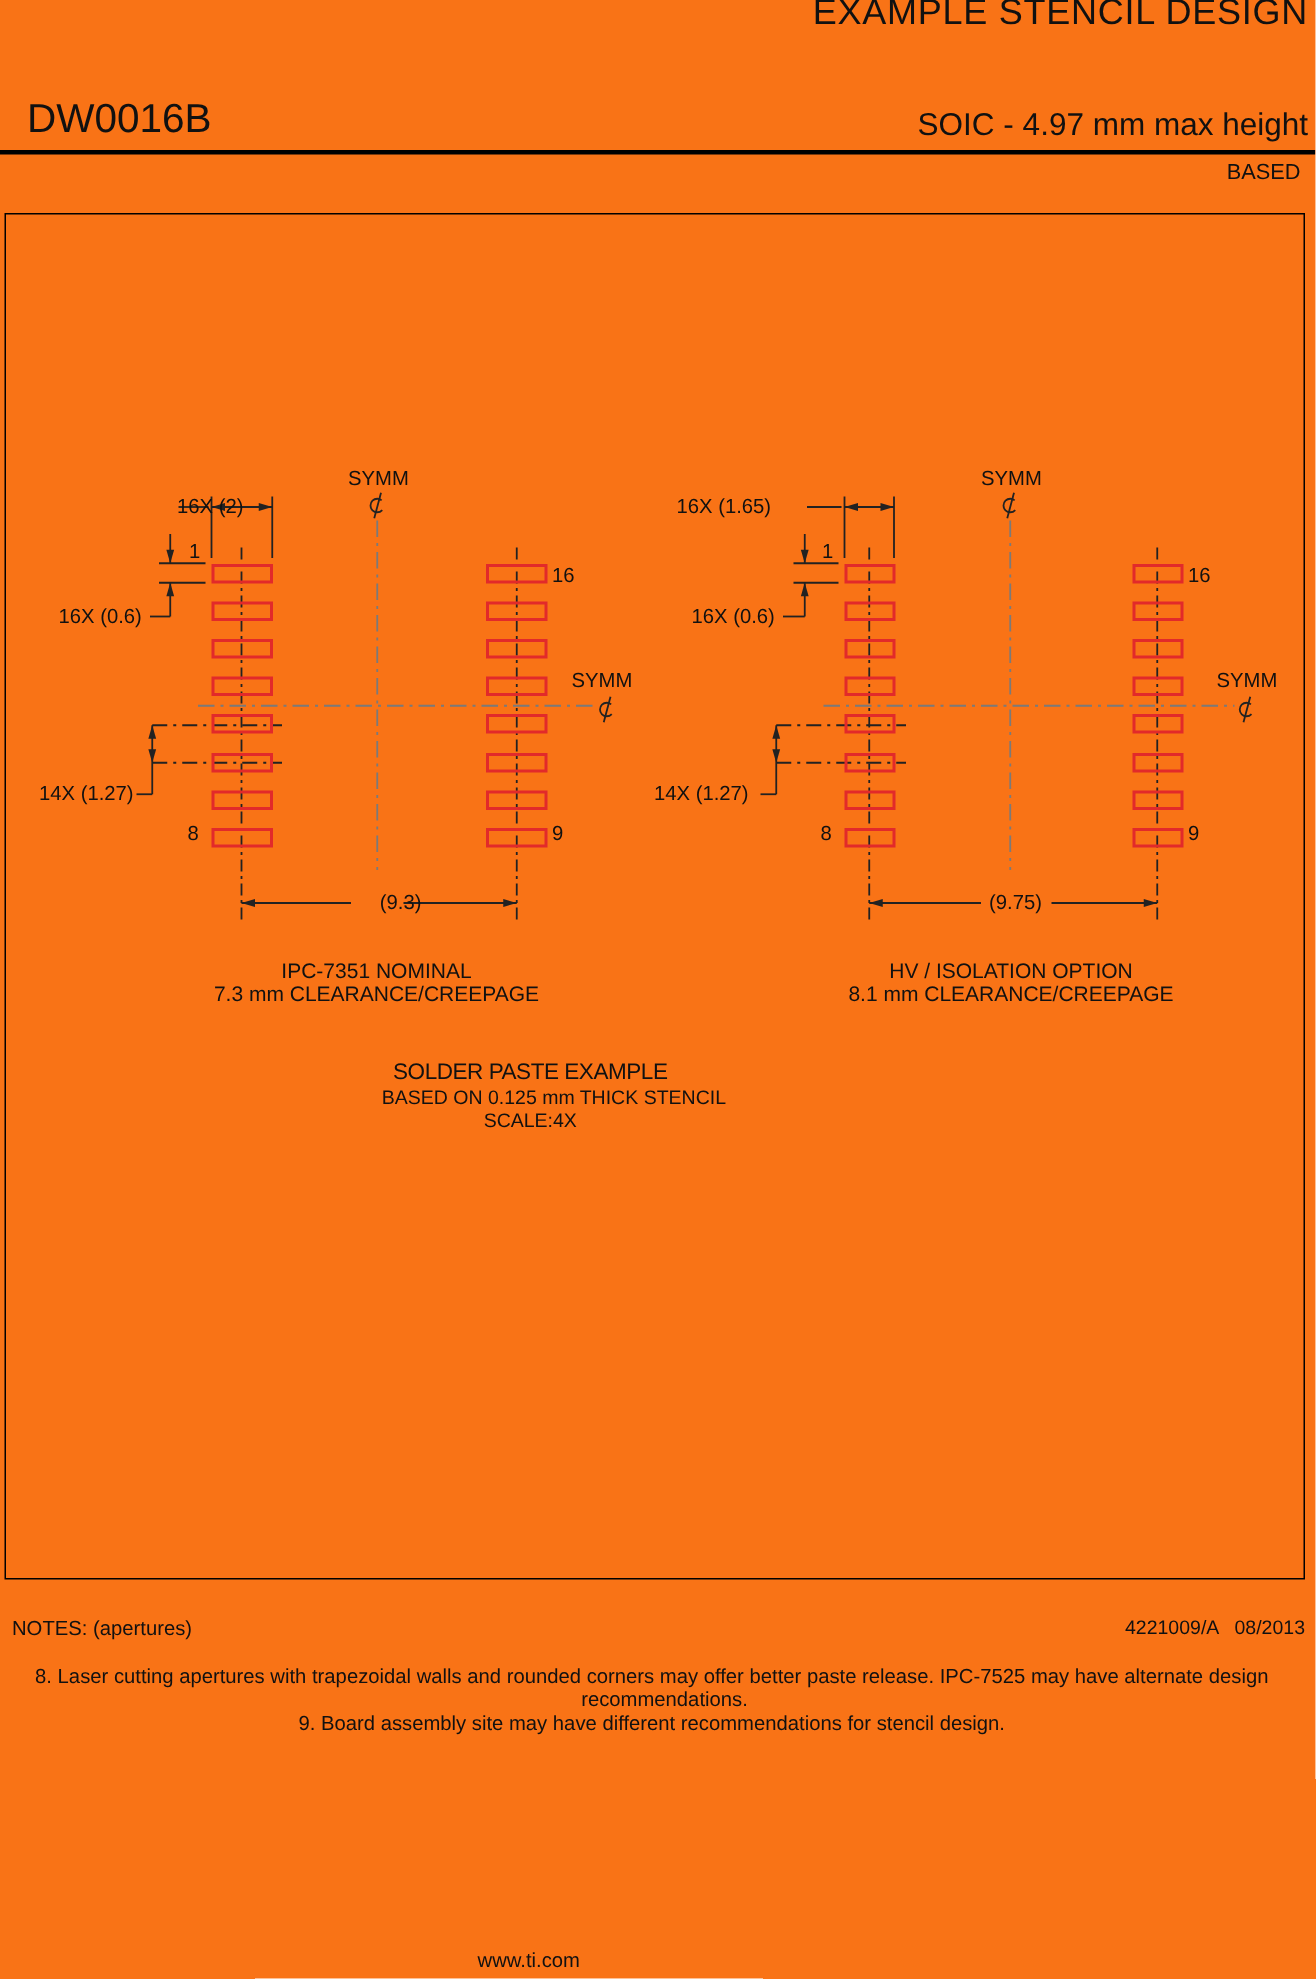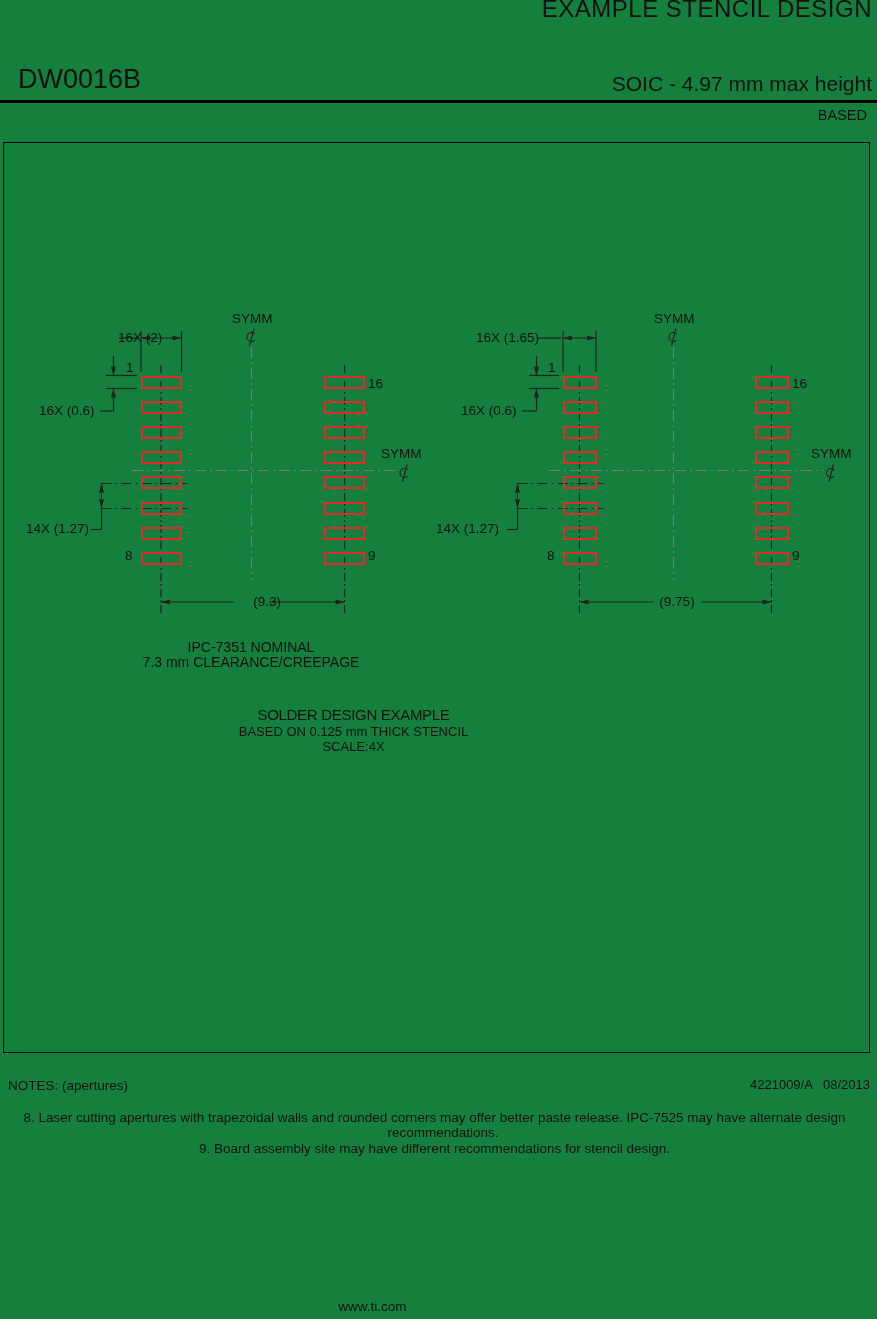--- a/index.html
+++ b/index.html
@@ -1,35 +1,35 @@
 <!DOCTYPE html>
 <html><head>
 <meta charset="utf-8">
 <style>
   html,body{margin:0;padding:0;background:#ffffff;}
-  #page{position:relative;width:877px;height:1319px;background:#15803d;
+  #page{position:relative;width:877px;height:1319px;background:#f97316;
         font-family:"Liberation Sans", sans-serif;color:#111;overflow:hidden;}
   .abs{position:absolute;}
   .dim{position:absolute;font-size:13.5px;line-height:14px;color:#111;white-space:nowrap;}
   .cap{position:absolute;font-size:14px;line-height:14.5px;text-align:center;color:#111;}
   .pad{position:absolute;box-sizing:border-box;border:2px solid #e22a2a;background:transparent;z-index:2;}
   #line-layer{position:absolute;left:0;top:0;z-index:1;pointer-events:none;}
   #pad-layer{position:absolute;left:0;top:0;width:0;height:0;z-index:2;}
   .lbl-layer{z-index:3;}
   .hdr-title{position:absolute;top:-3px;right:5px;font-size:24px;line-height:1;letter-spacing:.5px;}
   .hdr-part{position:absolute;top:66px;left:18px;font-size:27px;line-height:1;}
   .hdr-pkg{position:absolute;top:73px;right:5px;font-size:21px;line-height:1;}
   .hdr-rule{position:absolute;top:100px;left:0;width:877px;height:3px;background:#000;}
   .hdr-soic{position:absolute;top:108px;right:10px;font-size:14.5px;line-height:1;}
   .fig-box{position:absolute;left:3px;top:142px;width:867px;height:911px;
            box-sizing:border-box;border:1.5px solid #000;}
   .notes{position:absolute;left:8px;top:1078px;width:853px;font-size:13.5px;line-height:15.2px;}
   .notes-heading{margin-bottom:17px;}
   .note-item{padding-left:17px;text-indent:-17px;text-align:center;}
-  .footer-url{position:absolute;left:0;top:1299px;width:705px;text-align:center;font-size:13.5px;padding-left:20px;}
+  .footer-url{position:absolute;left:0;top:1299px;width:705px;text-align:center;font-size:13.5px;}
   .pre{white-space:pre;}
 </style>
 </head>
 <body>
 
 <div id="page">
 
   <div class="hdr-title">EXAMPLE STENCIL DESIGN</div>
   <div class="hdr-part">DW0016B</div>
   <div class="hdr-pkg">SOIC - 4.97 mm max height</div>
@@ -170,34 +170,38 @@
   <div class="dim lbl-layer" style="left:368px;top:377px;">16</div>
   <div class="dim lbl-layer" style="left:368px;top:549px;">9</div>
   <div class="dim lbl-layer" style="left:232px;top:312px;width:40px;text-align:center;">SYMM</div>
   <div class="dim lbl-layer" style="left:381px;top:447px;">SYMM</div>
   <div class="dim lbl-layer" style="left:221px;top:595px;width:60px;text-align:right;">(9.3)</div>
   <div class="cap" style="left:120px;top:640px;width:262px;">
     <div>IPC-7351 NOMINAL</div>
     <div>7.3 mm CLEARANCE/CREEPAGE</div>
   </div>
 
-  <div class="dim lbl-layer" style="left:476px;top:331px;">16X (1.65)</div>
+  <div class="dim lbl-layer" style="left:451px;top:331px;">16X (1.65)</div>
   <div class="dim lbl-layer" style="left:548px;top:361px;">1</div>
   <div class="dim lbl-layer" style="left:461px;top:404px;">16X (0.6)</div>
   <div class="dim lbl-layer" style="left:436px;top:522px;">14X (1.27)</div>
   <div class="dim lbl-layer" style="left:547px;top:549px;">8</div>
   <div class="dim lbl-layer" style="left:792px;top:377px;">16</div>
   <div class="dim lbl-layer" style="left:792px;top:549px;">9</div>
   <div class="dim lbl-layer" style="left:654px;top:312px;width:40px;text-align:center;">SYMM</div>
   <div class="dim lbl-layer" style="left:811px;top:447px;">SYMM</div>
   <div class="dim lbl-layer" style="left:647px;top:595px;width:60px;text-align:center;">(9.75)</div>
+  <div class="cap" style="left:543px;top:640px;width:262px;">
+    <div>HV / ISOLATION OPTION</div>
+    <div>8.1 mm CLEARANCE/CREEPAGE</div>
+  </div>
 
   <div class="abs" style="left:223px;top:706px;width:261px;text-align:center;">
-    <div style="font-size:15px;letter-spacing:-0.3px;line-height:17px;">SOLDER DESIGN EXAMPLE</div>
-    <div style="font-size:13px;line-height:14.5px;margin-top:2px;">BASED ON 0.125 mm THICK STENCIL</div>
+    <div style="font-size:15px;letter-spacing:-0.3px;line-height:17px;">SOLDER PASTE EXAMPLE</div>
+    <div style="font-size:13px;line-height:14.5px;margin-top:2px;text-align:right;">BASED ON 0.125 mm THICK STENCIL</div>
     <div style="font-size:13px;line-height:14.5px;">SCALE:4X</div>
   </div>
 
   <div class="notes">
     <div class="notes-heading">NOTES: (apertures)</div>
     <div class="note-item"><span>8.</span> <span>Laser cutting apertures with trapezoidal walls and rounded corners may offer better paste release. IPC-7525 may have alternate design recommendations.</span></div>
     <div class="note-item"><span>9.</span> <span>Board assembly site may have different recommendations for stencil design.</span></div>
   </div>
 
   <div class="footer-url">www.ti.com</div>

